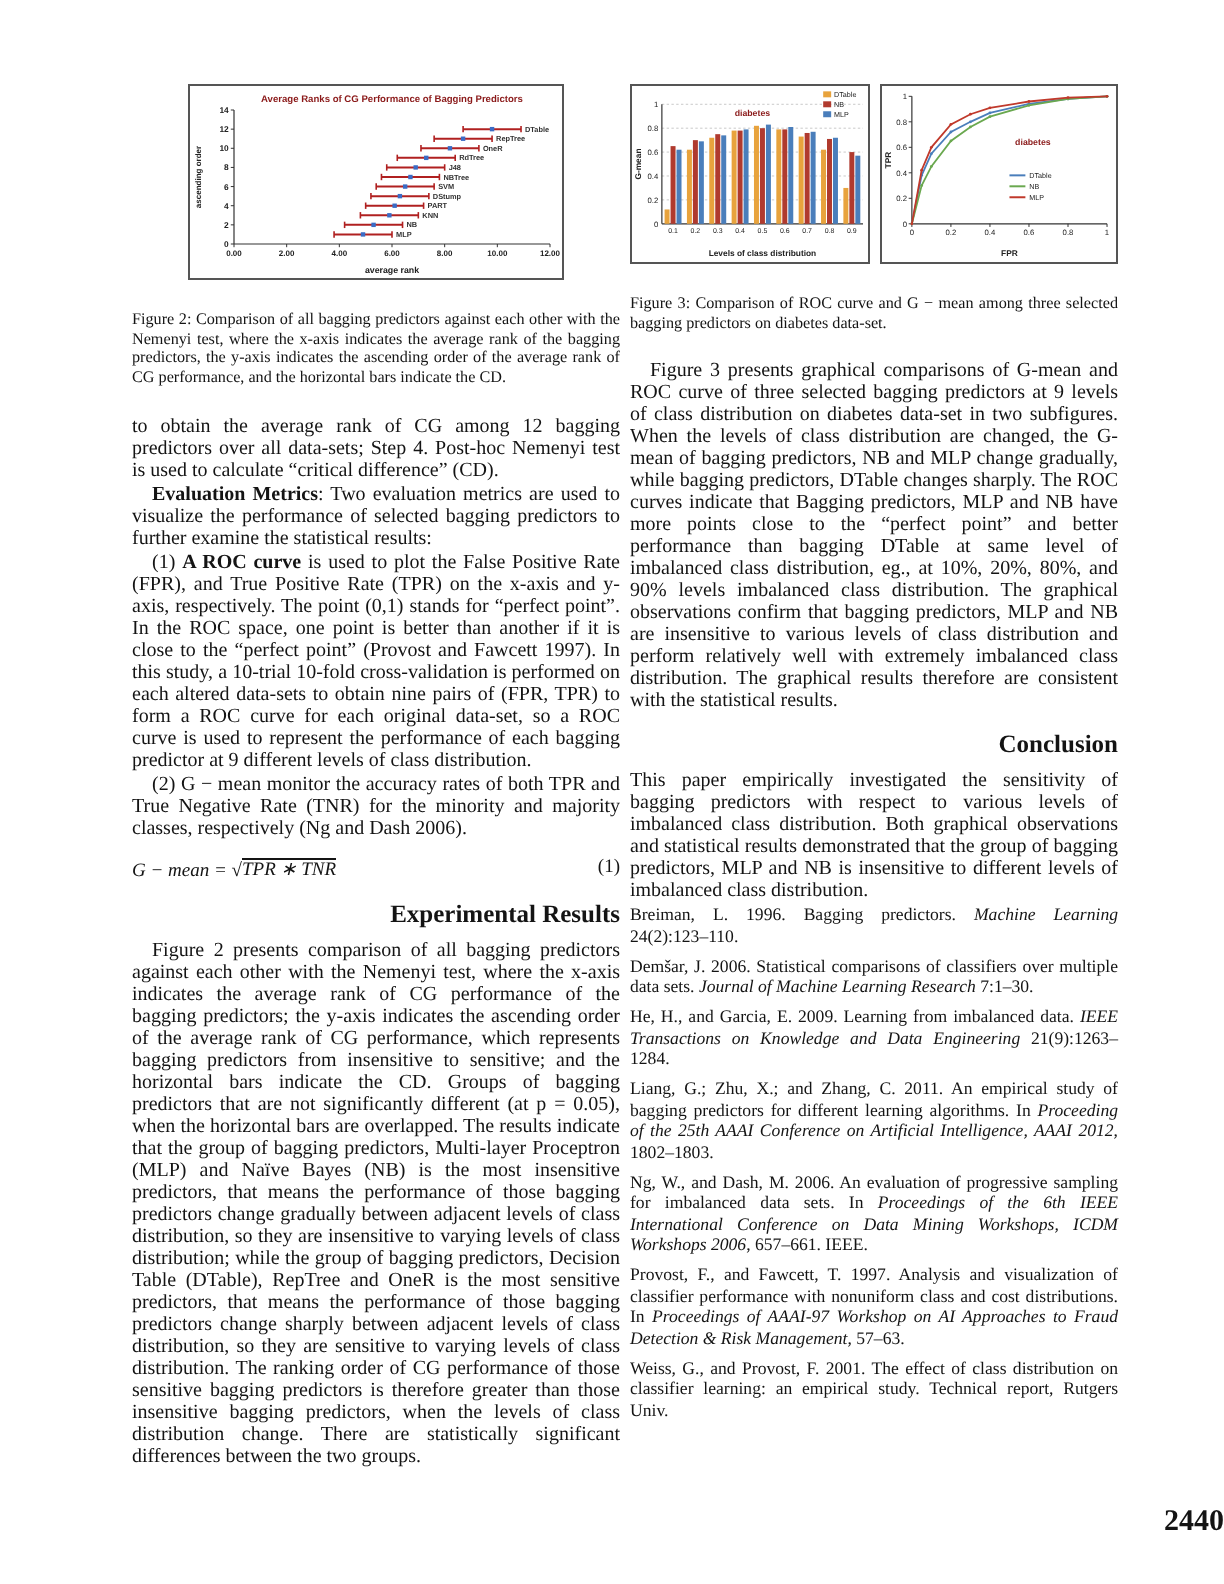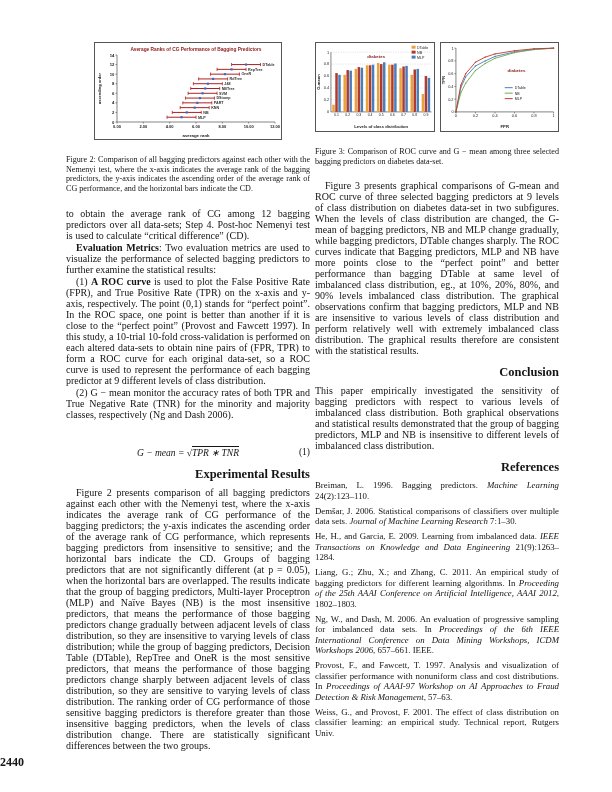--- a/index.html
+++ b/index.html
@@ -9,27 +9,27 @@
   .col-left{left:66px;}
   .col-right{left:315px;}
   .figure-wrap{text-align:center;margin-bottom:4px;}
   svg.chartbox{border:0.8px solid #555;background:#fff;display:inline-block;vertical-align:top;}
   .fig3-row{display:flex;justify-content:center;gap:5px;margin-bottom:5px;}
   .caption{font-size:8.1px;line-height:9.7px;text-align:justify;margin:15px 0 14px 0;}
   .para{font-size:10px;line-height:11px;text-align:justify;margin:0 0 1px 0;}
   .para.indent{text-indent:10px;}
   .para b{font-weight:bold;}
   .heading{font-size:12.5px;font-weight:bold;text-align:right;margin:9px 0 5px 0;}
-  .equation{position:relative;text-align:center;font-size:9.5px;font-style:italic;margin:27px 0 4px 0;}
+  .equation{position:relative;text-align:left;font-size:9.5px;font-style:italic;margin:9px 0 4px 0;}
   .equation .eq-num{position:absolute;right:0;top:0;font-style:normal;}
   .radicand{border-top:0.8px solid #141414;padding-top:0.5px;}
   .ref{font-size:8.8px;line-height:10.5px;text-align:justify;margin:0 0 4.5px 0;}
   .ref i{font-style:italic;}
-  .page-number{position:absolute;left:0;right:0;bottom:22px;text-align:left;
-               font-size:12px;font-weight:bold;}
+  .page-number{position:absolute;left:0;right:0;bottom:22px;text-align:right;
+               font-size:15px;font-weight:bold;}
   .svgtext{font-family:"Liberation Sans", sans-serif;}
 </style>
 </head>
 <body>
 
 <div class="page">
 
   <div class="col col-left">
     <div class="figure-wrap">
       <svg id="chart-nemenyi" class="chartbox" width="186" height="96" viewBox="0 0 186 96">
@@ -285,21 +285,20 @@
 
     <div>
         <p class="para indent"><span>Figure 3 presents graphical comparisons of G-mean and ROC curve of three selected bagging predictors at 9 levels of class distribution on diabetes data-set in two subfigures. When the levels of class distribution are changed, the G-mean of bagging predictors, NB and MLP change gradually, while bagging predictors, DTable changes sharply. The ROC curves indicate that Bagging predictors, MLP and NB have more points close to the “perfect point” and better performance than bagging DTable at same level of imbalanced class distribution, eg., at 10%, 20%, 80%, and 90% levels imbalanced class distribution. The graphical observations confirm that bagging predictors, MLP and NB are insensitive to various levels of class distribution and perform relatively well with extremely imbalanced class distribution. The graphical results therefore are consistent with the statistical results.</span></p>
       </div>
 
     <div class="heading">Conclusion</div>
     <div>
         <p class="para"><span>This paper empirically investigated the sensitivity of bagging predictors with respect to various levels of imbalanced class distribution. Both graphical observations and statistical results demonstrated that the group of bagging predictors, MLP and NB is insensitive to different levels of imbalanced class distribution.</span></p>
       </div>
 
-    <div class="heading">References</div>
     <div>
         <p class="ref"><span>Breiman, L. 1996. Bagging predictors. </span><i>Machine Learning</i><span> 24(2):123–110.</span></p>
         <p class="ref"><span>Demšar, J. 2006. Statistical comparisons of classifiers over multiple data sets. </span><i>Journal of Machine Learning Research</i><span> 7:1–30.</span></p>
         <p class="ref"><span>He, H., and Garcia, E. 2009. Learning from imbalanced data. </span><i>IEEE Transactions on Knowledge and Data Engineering</i><span> 21(9):1263–1284.</span></p>
         <p class="ref"><span>Liang, G.; Zhu, X.; and Zhang, C. 2011. An empirical study of bagging predictors for different learning algorithms. In </span><i>Proceeding of the 25th AAAI Conference on Artificial Intelligence, AAAI 2012</i><span>, 1802–1803.</span></p>
         <p class="ref"><span>Ng, W., and Dash, M. 2006. An evaluation of progressive sampling for imbalanced data sets. In </span><i>Proceedings of the 6th IEEE International Conference on Data Mining Workshops, ICDM Workshops 2006</i><span>, 657–661. IEEE.</span></p>
         <p class="ref"><span>Provost, F., and Fawcett, T. 1997. Analysis and visualization of classifier performance with nonuniform class and cost distributions. In </span><i>Proceedings of AAAI-97 Workshop on AI Approaches to Fraud Detection &amp; Risk Management</i><span>, 57–63.</span></p>
         <p class="ref"><span>Weiss, G., and Provost, F. 2001. The effect of class distribution on classifier learning: an empirical study. Technical report, Rutgers Univ.</span></p>
       </div>
   </div>

